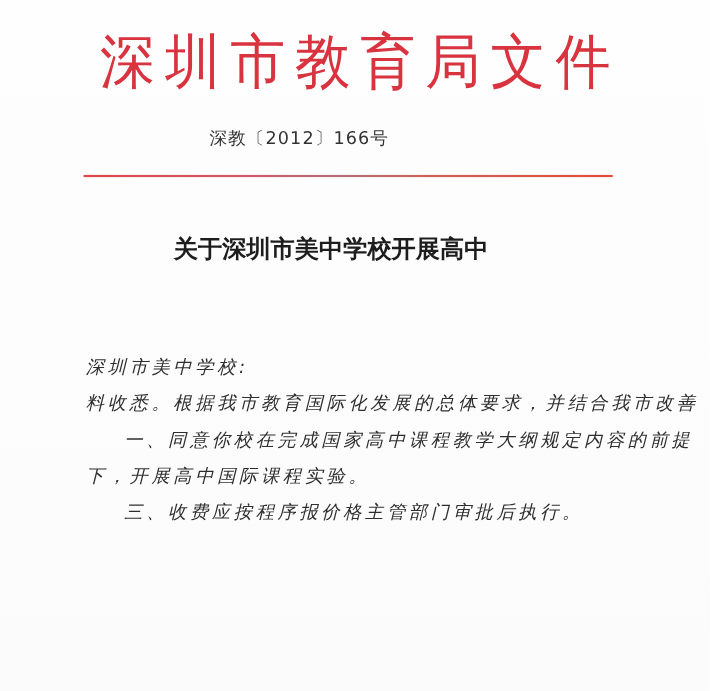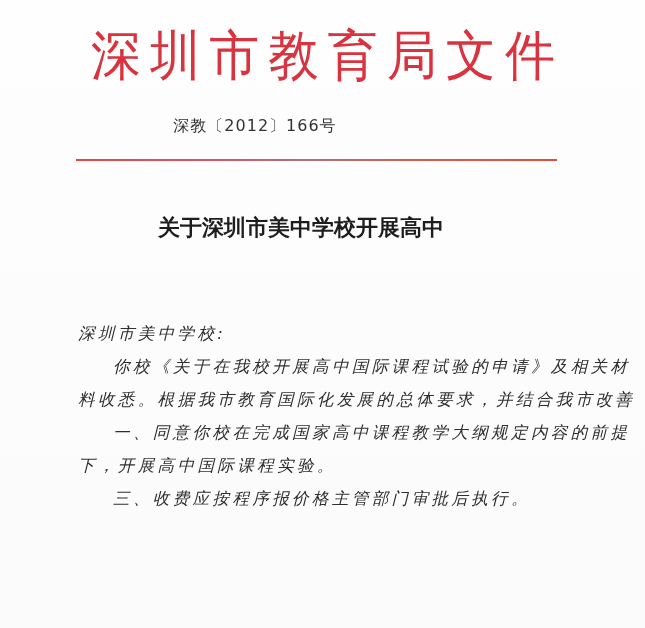--- a/index.html
+++ b/index.html
@@ -44,21 +44,21 @@
     .doc-number {
       position: absolute;
       left: 0;
       width: 514px;
       top: 116px;
       text-align: center;
       font-family: "DejaVu Sans", "Liberation Sans", sans-serif;
       font-size: 16px;
       color: #333333;
       letter-spacing: 1px;
-      padding-left: 0px;
+      padding-left: 17px;
     }
     .doc-number-inner {
       display: inline-block;
       margin-left: -4px;
     }
     .red-rule {
       position: absolute;
       left: 76px;
       top: 159px;
       width: 481px;
@@ -115,20 +115,19 @@
   <div class="doc-number">
     <span class="doc-number-inner">深教〔2012〕166号</span>
   </div>
 
   <div class="red-rule"></div>
 
   <div class="subject subject-1">关于深圳市美中学校开展高中</div>
 
   <div class="body-text">
     <div class="body-line">深圳市美中学校:</div>
-    <div class="body-line indent">你校《关于在我校开展高中国际课程试验的申请》及相关材</div>
     <div class="body-line">料收悉。根据我市教育国际化发展的总体要求，并结合我市改善</div>
     <div class="body-line indent">一、同意你校在完成国家高中课程教学大纲规定内容的前提</div>
     <div class="body-line">下，开展高中国际课程实验。</div>
     <div class="body-line indent">三、收费应按程序报价格主管部门审批后执行。</div>
   </div>
 
 </div>
 
 </body></html>

